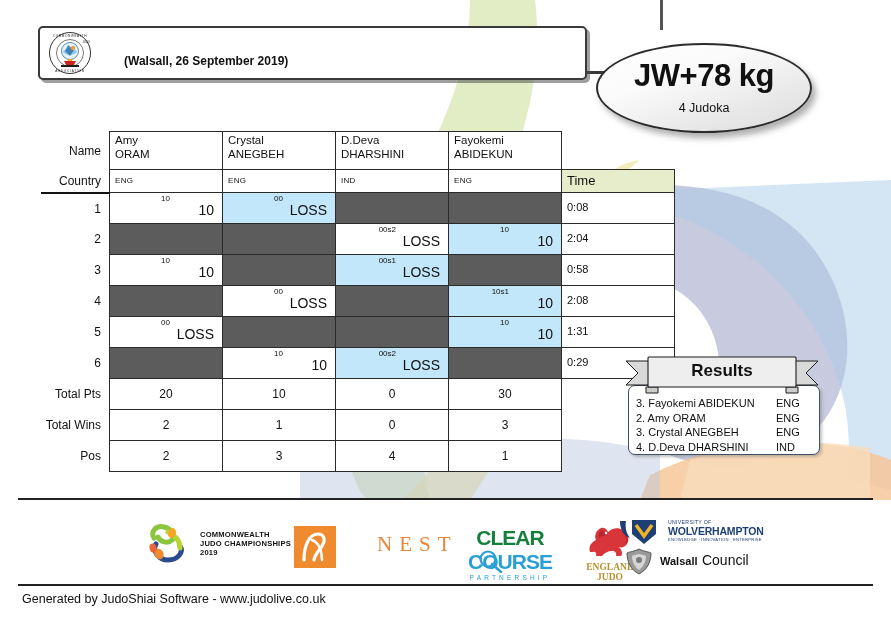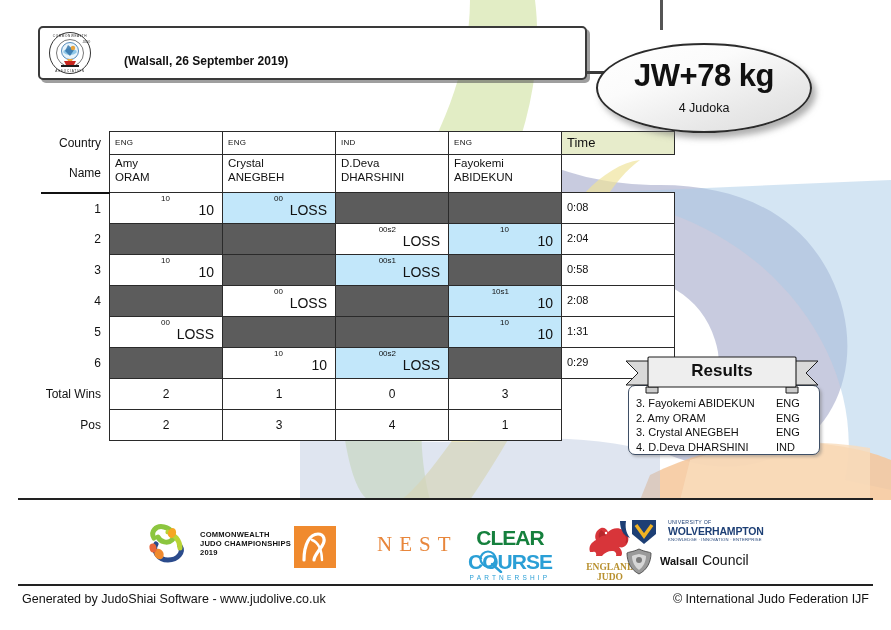--- a/index.html
+++ b/index.html
@@ -166,58 +166,58 @@
 
   <div class="cat-oval">
     <div class="cat-title">JW+78 kg</div>
     <div class="cat-sub">4 Judoka</div>
   </div>
 
   <div class="tbl-wrap">
     <table class="grid">
       <tbody id="tbody">
           <tr>
-            <td class="rowlabel">Country</td>
-            <td class="cell country">
-              <span class="ctry">ENG</span>
-            </td>
-            <td class="cell country">
-              <span class="ctry">ENG</span>
-            </td>
-            <td class="cell country">
-              <span class="ctry">IND</span>
-            </td>
-            <td class="cell country">
-              <span class="ctry">ENG</span>
-            </td>
-            <td class="cell timehdr">
-              <span class="tmh">Time</span>
-            </td>
-          </tr>
-          <tr>
             <td class="rowlabel">Name</td>
             <td class="cell name">
               <span class="nm1">Amy</span>
               <span class="nm2">ORAM</span>
             </td>
             <td class="cell name">
               <span class="nm1">Crystal</span>
               <span class="nm2">ANEGBEH</span>
             </td>
             <td class="cell name">
               <span class="nm1">D.Deva</span>
               <span class="nm2">DHARSHINI</span>
             </td>
             <td class="cell name">
               <span class="nm1">Fayokemi</span>
               <span class="nm2">ABIDEKUN</span>
             </td>
             <td class="cell nohdr"></td>
           </tr>
           <tr>
+            <td class="rowlabel">Country</td>
+            <td class="cell country">
+              <span class="ctry">ENG</span>
+            </td>
+            <td class="cell country">
+              <span class="ctry">ENG</span>
+            </td>
+            <td class="cell country">
+              <span class="ctry">IND</span>
+            </td>
+            <td class="cell country">
+              <span class="ctry">ENG</span>
+            </td>
+            <td class="cell timehdr">
+              <span class="tmh">Time</span>
+            </td>
+          </tr>
+          <tr>
             <td class="rowlabel sep-thick">1</td>
             <td class="cell">
               <span class="sup">10</span>
               <span class="val">10</span>
             </td>
             <td class="cell win">
               <span class="sup">00</span>
               <span class="val">LOSS</span>
             </td>
             <td class="cell blank"></td>
@@ -298,20 +298,36 @@
               <span class="val">10</span>
             </td>
             <td class="cell win">
               <span class="sup">00s2</span>
               <span class="val">LOSS</span>
             </td>
             <td class="cell blank"></td>
             <td class="cell time">
               <span class="tm">0:29</span>
             </td>
+          </tr>
+          <tr>
+            <td class="rowlabel">Total Pts</td>
+            <td class="cell totals">
+              <span class="tot">20</span>
+            </td>
+            <td class="cell totals">
+              <span class="tot">10</span>
+            </td>
+            <td class="cell totals">
+              <span class="tot">0</span>
+            </td>
+            <td class="cell totals">
+              <span class="tot">30</span>
+            </td>
+            <td class="cell nohdr"></td>
           </tr>
           <tr>
             <td class="rowlabel">Total Wins</td>
             <td class="cell totals">
               <span class="tot">2</span>
             </td>
             <td class="cell totals">
               <span class="tot">1</span>
             </td>
             <td class="cell totals">
@@ -447,15 +463,14 @@
         <circle cx="15" cy="12" r="3" fill="#7a7a7a"></circle>
       </svg>
       <div style="position:absolute;left:36px;top:0px;white-space:nowrap;">
         <span class="wc-1">Walsall</span>
         <span class="wc-2">Council</span>
       </div>
     </div>
   </div>
 
   <div class="footer-left">Generated by JudoShiai Software - www.judolive.co.uk</div>
-  <div class="footer-right">© International Judo Federation IJF</div>
 
 </div>
 
 </body></html>

